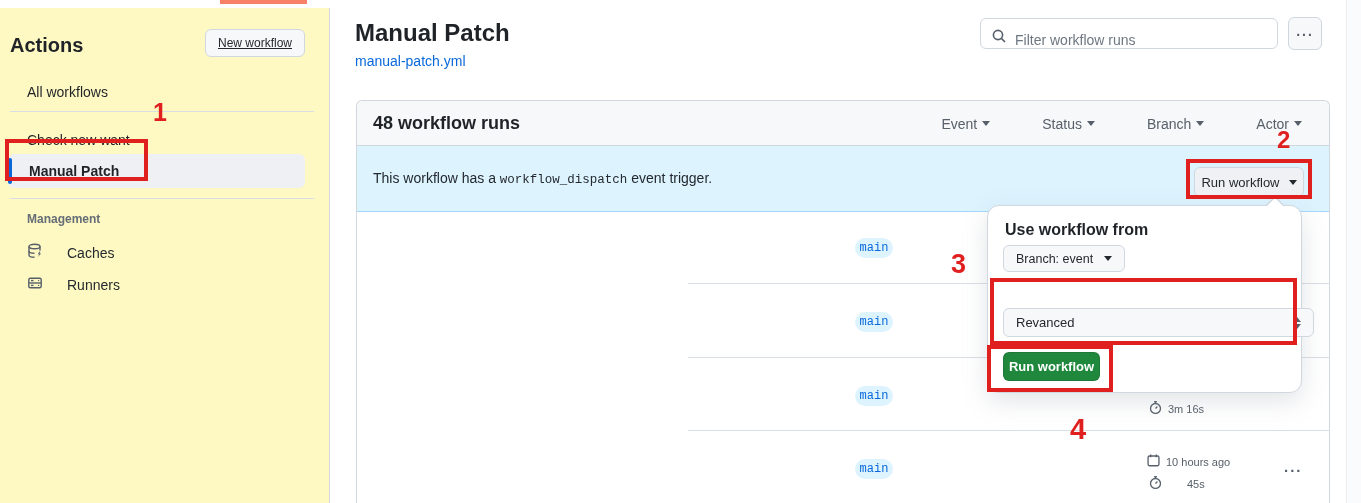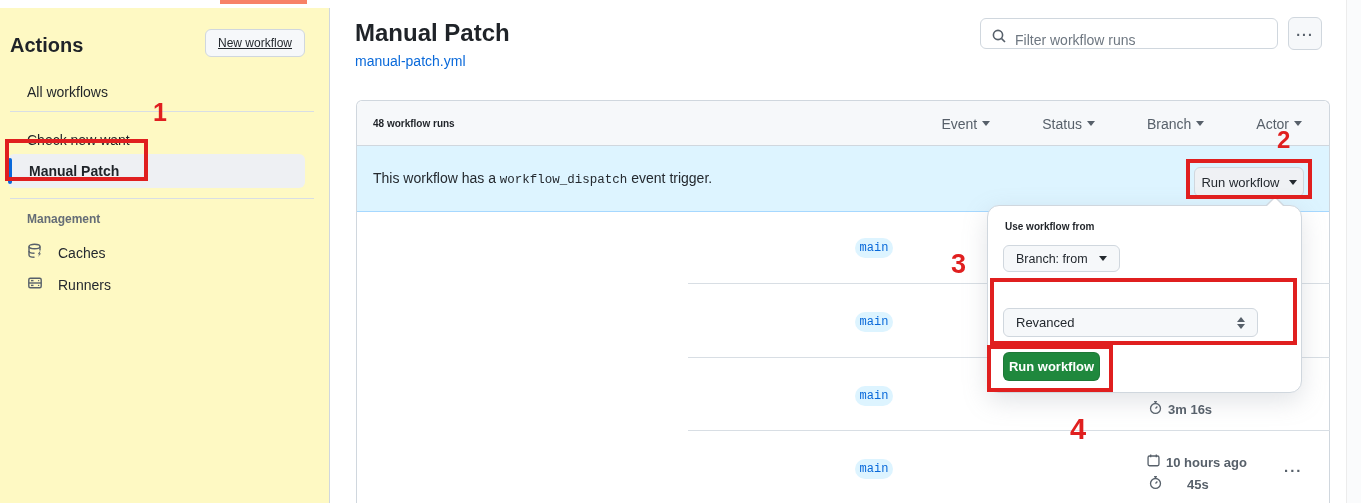--- a/index.html
+++ b/index.html
@@ -14,72 +14,72 @@
   .sidebar { position:absolute; left:0; top:8px; width:330px; height:503px; background:#fef9c3; border-right:1px solid #d0d7de; }
   .actions-title { position:absolute; left:10px; top:26px; font-size:20px; font-weight:700; color:#1f2328; }
   .new-workflow-btn { position:absolute; left:205px; top:21px; height:28px; padding:0 12px; display:flex; align-items:center;
       background:#f6f8fa; border:1px solid #d0d7de; border-radius:6px; font-size:12px; color:#24292f; cursor:pointer;text-decoration:underline; }
   .side-link { position:absolute; left:27px; font-size:14px; color:#1f2328; cursor:pointer; }
   .side-divider { position:absolute; left:10px; width:304px; height:1px; background:#d8dee4; }
   .selected-item { position:absolute; left:8px; top:146px; width:297px; height:34px; background:#eef0f3; border-radius:6px; }
   .selected-bar { position:absolute; left:8px; top:150px; width:4px; height:26px; background:#0969da; border-radius:3px; }
   .selected-label { position:absolute; left:29px; top:155px; font-size:14px; font-weight:700; color:#1f2328; }
   .mgmt-label { position:absolute; left:27px; top:204px; font-size:12px; font-weight:600; color:#656d76; }
-  .mgmt-item { position:absolute; left:27px; display:flex; align-items:center; gap:15px; font-size:14px; color:#24292f; cursor:pointer; }
+  .mgmt-item { position:absolute; left:27px; display:flex; align-items:center; gap:24px; font-size:14px; color:#24292f; cursor:pointer; }
   .mgmt-item svg { flex:0 0 auto; }
 
   
   .page-title { position:absolute; left:355px; top:19px; font-size:24px; font-weight:600; color:#1f2328; }
   .yml-link { position:absolute; left:355px; top:53px; font-size:14px; color:#0969da; cursor:pointer; }
   .search-box { position:absolute; left:980px; top:18px; width:298px; height:31px; border:1px solid #d0d7de; border-radius:6px;
       background:#fff; display:flex; align-items:flex-end; padding:0 10px; gap:8px; }
   .search-box input { border:none; outline:none; flex:1; font-size:14px; color:#1f2328; font-family:"Liberation Sans",sans-serif; background:transparent; }
   .search-box input::placeholder { color:#6e7781; }
   .more-btn { position:absolute; left:1288px; top:17px; width:34px; height:33px; border:1px solid #d0d7de; border-radius:6px;
       background:#f6f8fa; display:flex; align-items:center; justify-content:center; cursor:pointer; }
   .kebab-h { color:#57606a; font-size:14px; font-weight:700; letter-spacing:2px; line-height:1; padding-bottom:6px; }
 
   
   .runs-panel { position:absolute; left:356px; top:100px; width:974px; height:403px; border:1px solid #d0d7de; border-bottom:none;
       border-radius:6px 6px 0 0; background:#fff; }
   .panel-header { position:absolute; left:0; top:0; width:100%; height:45px; background:#f6f8fa; border-bottom:1px solid #d0d7de;
       border-radius:6px 6px 0 0; display:flex; align-items:center; }
-  .runs-count { margin-left:16px; font-size:10px; font-weight:700; color:#1f2328; }
+  .runs-count { margin-left:16px; font-size:18px; font-weight:700; color:#1f2328; }
   .filters { position:absolute; right:27px; top:0; height:45px; display:flex; align-items:center; gap:52px; }
   .filter-btn { font-size:14px; color:#57606a; display:flex; align-items:center; cursor:pointer; }
   .caret-down { display:inline-block; width:0; height:0; border-left:4px solid transparent; border-right:4px solid transparent;
       border-top:5px solid currentColor; margin-left:5px; }
 
   .banner { position:absolute; left:0; top:45px; width:100%; height:66px; background:#ddf4ff; border-bottom:1px solid rgba(84,174,255,.4);
       display:flex; align-items:center; }
   .banner-text { margin-left:16px; font-size:14px; color:#24292f; }
   .banner-code { font-family:"Liberation Mono", monospace; font-size:12.5px; }
   .run-workflow-top { position:absolute; left:837px; top:21px; width:110px; height:30px; background:#eff1f4; border:1px solid #d0d7de;
       border-radius:6px; font-size:13px; color:#24292f; display:flex; align-items:center; justify-content:center; gap:4px; cursor:pointer; }
 
   .row-divider { position:absolute; height:1px; background:#d8dee4; left:688px; width:642px; }
   .branch-badge { position:absolute; left:855px; width:38px; height:20px; background:#ddf4ff; color:#0969da; border-radius:10px;
       font-family:"Liberation Mono", monospace; font-size:12px; display:flex; align-items:center; justify-content:center; cursor:pointer; }
-  .run-meta { position:absolute; display:flex; align-items:center; gap:5px; font-size:13px; color:#57606a;font-weight:bold; }
+  .run-meta { position:absolute; display:flex; align-items:center; gap:5px; font-size:11px; color:#57606a; }
   .row-kebab { position:absolute; left:1284px; top:458px; color:#57606a; font-size:15px; font-weight:700; letter-spacing:2px; cursor:pointer; }
 
   
   .popup { position:absolute; left:987px; top:205px; width:315px; height:188px; background:#fff; border:1px solid #d0d7de;
       border-radius:12px; box-shadow:0 8px 24px rgba(140,149,159,.25); z-index:30; }
   .popup-caret-border { position:absolute; left:1266px; top:196px; width:0; height:0; z-index:31;
       border-left:9px solid transparent; border-right:9px solid transparent; border-bottom:9px solid #d0d7de; }
   .popup-caret-fill { position:absolute; left:1267px; top:198px; width:0; height:0; z-index:32;
       border-left:8px solid transparent; border-right:8px solid transparent; border-bottom:8px solid #fff; }
-  .popup-title { position:absolute; left:1005px; top:221px; font-size:10px; font-weight:700; color:#1f2328; z-index:33; }
+  .popup-title { position:absolute; left:1005px; top:221px; font-size:16px; font-weight:700; color:#1f2328; z-index:33; }
   .branch-selector { position:absolute; left:1003px; top:245px; height:27px; padding:0 12px; display:flex; align-items:center; gap:6px;
       background:#f6f8fa; border:1px solid #d0d7de; border-radius:6px; font-size:12.5px; color:#24292f; z-index:33; cursor:pointer; }
   .question-label { position:absolute; left:1005px; top:285px; font-family:"Liberation Mono", monospace; font-size:12.5px; font-weight:700;
       color:#1f2328; z-index:33; white-space:nowrap; }
   .required-mark { color:#cf222e; }
-  .input-select { position:absolute; left:1003px; top:308px; width:255px; height:29px; background:#f6f8fa; border:1px solid #d0d7de;
+  .input-select { position:absolute; left:1003px; top:308px; width:311px; height:29px; background:#f6f8fa; border:1px solid #d0d7de;
       border-radius:6px; display:flex; align-items:center; padding:0 12px; font-size:13px; color:#24292f; z-index:33; cursor:pointer; }
   .updown { margin-left:auto; display:flex; flex-direction:column; align-items:center; gap:2px; }
   .tri-up { width:0; height:0; border-left:4px solid transparent; border-right:4px solid transparent; border-bottom:5px solid #57606a; }
   .tri-dn { width:0; height:0; border-left:4px solid transparent; border-right:4px solid transparent; border-top:5px solid #57606a; }
   .run-workflow-green { position:absolute; left:1003px; top:352px; width:97px; height:29px; background:#1f883d; border:1px solid rgba(27,31,36,.15);
       border-radius:6px; color:#fff; font-size:13px; font-weight:600; display:flex; align-items:center; justify-content:center; z-index:33; cursor:pointer; }
 
   
   .red-box { position:absolute; border:4px solid #e01f1f; z-index:40; pointer-events:none; }
   .red-box-1 { left:5px; top:139px; width:143px; height:42px; }
@@ -244,21 +244,21 @@
   </div>
   <div class="row-kebab">...</div>
 
   <div class="popup"></div>
   <div class="popup-caret-border"></div>
   <div class="popup-caret-fill"></div>
 
   <div class="popup-title">Use workflow from</div>
 
   <button class="branch-selector">
-    <span>Branch: from</span>
+    <span>Branch: event</span>
     <span class="caret-down"></span>
   </button>
 
 
   <div class="input-select">
     <span>Revanced</span>
     <span class="updown">
       <span class="tri-up"></span>
         <span class="tri-dn"></span>
     </span>

